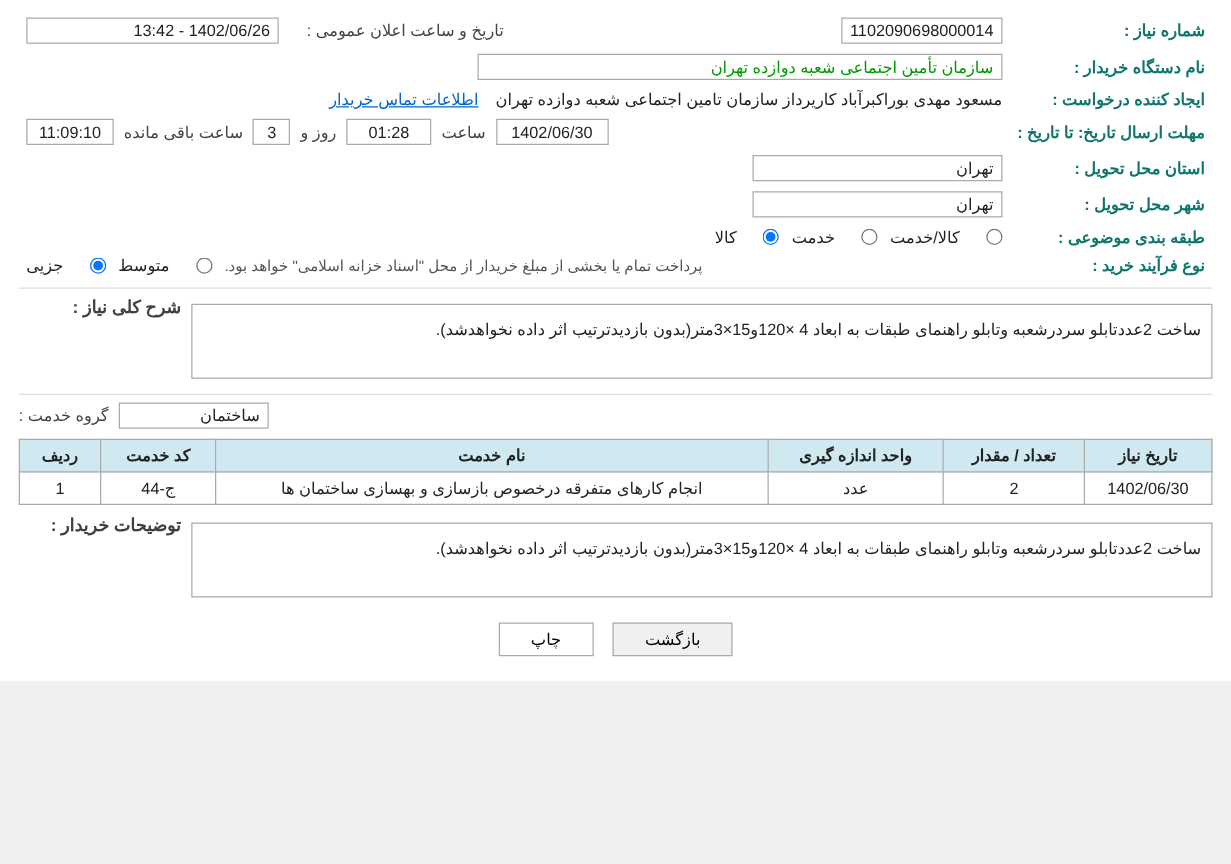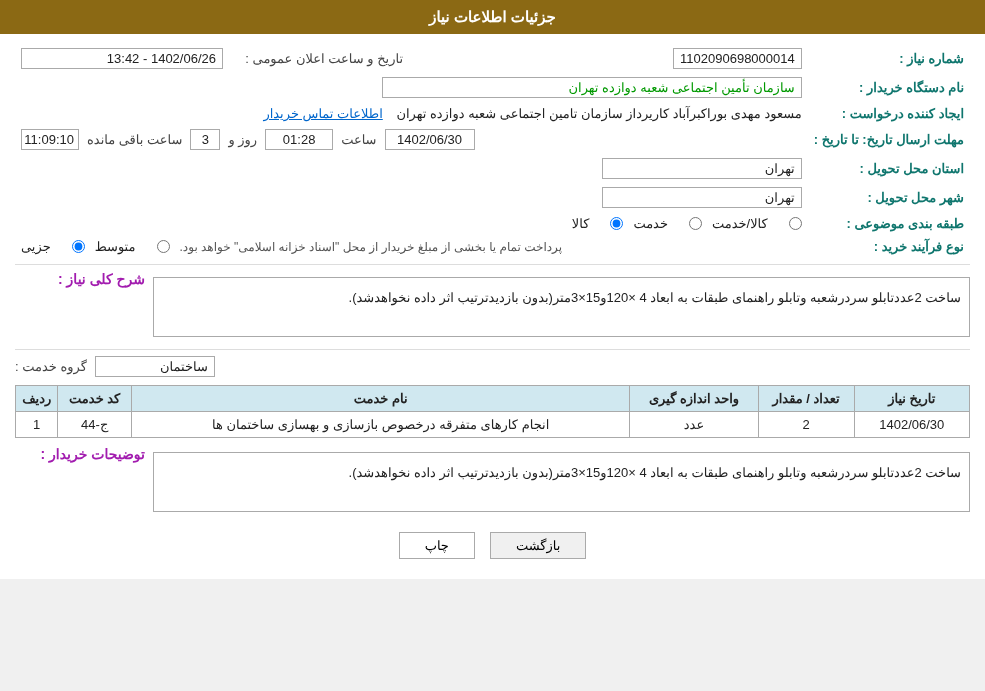--- a/index.html
+++ b/index.html
@@ -65,42 +65,42 @@
       align-items: center;
     }
     .radio-item {
       display: flex;
       align-items: center;
       gap: 21px;
     }
     .section-title {
       font-weight: bold;
       font-size: 14px;
-      color: #a21caf;
+      color: #404040;
       margin: 8px 0 4px 0;
       text-align: right;
     }
     .description-box {
       border: 1px solid #aaa;
       padding: 8px;
       background: #fff;
       text-align: right;
       line-height: 1.8;
       margin: 6px 0;
       min-height: 60px;
     }
     .services-table {
       width: 100%;
       border-collapse: collapse;
       margin: 8px 0;
     }
     .services-table th {
       background: #d0e8f0;
       border: 1px solid #aaa;
-      padding: 5px 0;
+      padding: 5px 11px;
       text-align: center;
       font-weight: bold;
     }
     .services-table td {
       border: 1px solid #aaa;
       padding: 5px 8px;
       text-align: center;
     }
     .services-table tr:nth-child(even) td {
       background: #f9f9f9;
@@ -159,23 +159,20 @@
       background: #fff;
       display: inline-block;
       text-align: center;
     }
   </style>
 </head>
 <body>
 
 <div class="page-container">
 
-  <div class="header-bar">
-    <span>جزئیات اطلاعات نیاز</span>
-  </div>
 
   <div class="main-content">
 
     <table class="info-table">
 
       <tbody>
           <tr>
         <td class="label-cell">شماره نیاز :</td>
         <td class="value-cell">
           <span class="input-box">1102090698000014</span>
@@ -206,21 +203,21 @@
       <tr>
         <td class="label-cell">مهلت ارسال تاریخ: تا تاریخ :</td>
         <td colspan="3" class="value-cell">
           <div class="date-time-row">
             <span class="small-input" style="width:90px;">1402/06/30</span>
             <span class="inline-label">ساعت</span>
             <span class="small-input" style="width:68px;">01:28</span>
             <span class="inline-label">روز و</span>
             <span class="small-input" style="width:30px;">3</span>
             <span class="inline-label">ساعت باقی مانده</span>
-            <span class="small-input" style="width:58px;">11:09:10</span>
+            <span class="small-input" style="width:70px;">11:09:10</span>
           </div>
         </td>
       </tr>
 
       <tr>
         <td class="label-cell">استان محل تحویل :</td>
         <td colspan="3" class="value-cell">
           <span class="input-box" style="width:200px;">تهران</span>
         </td>
       </tr>

